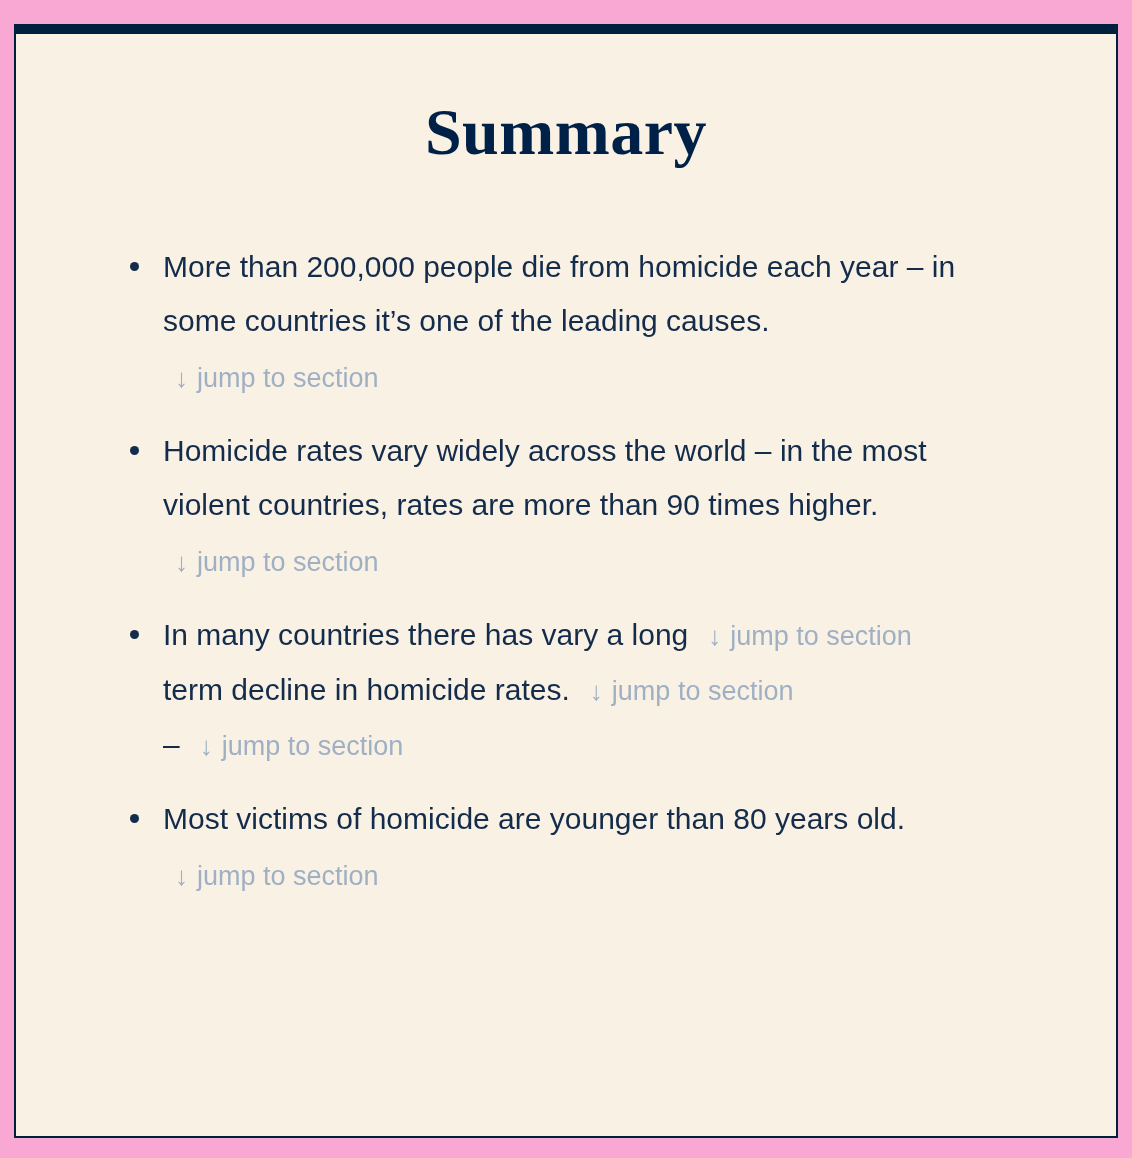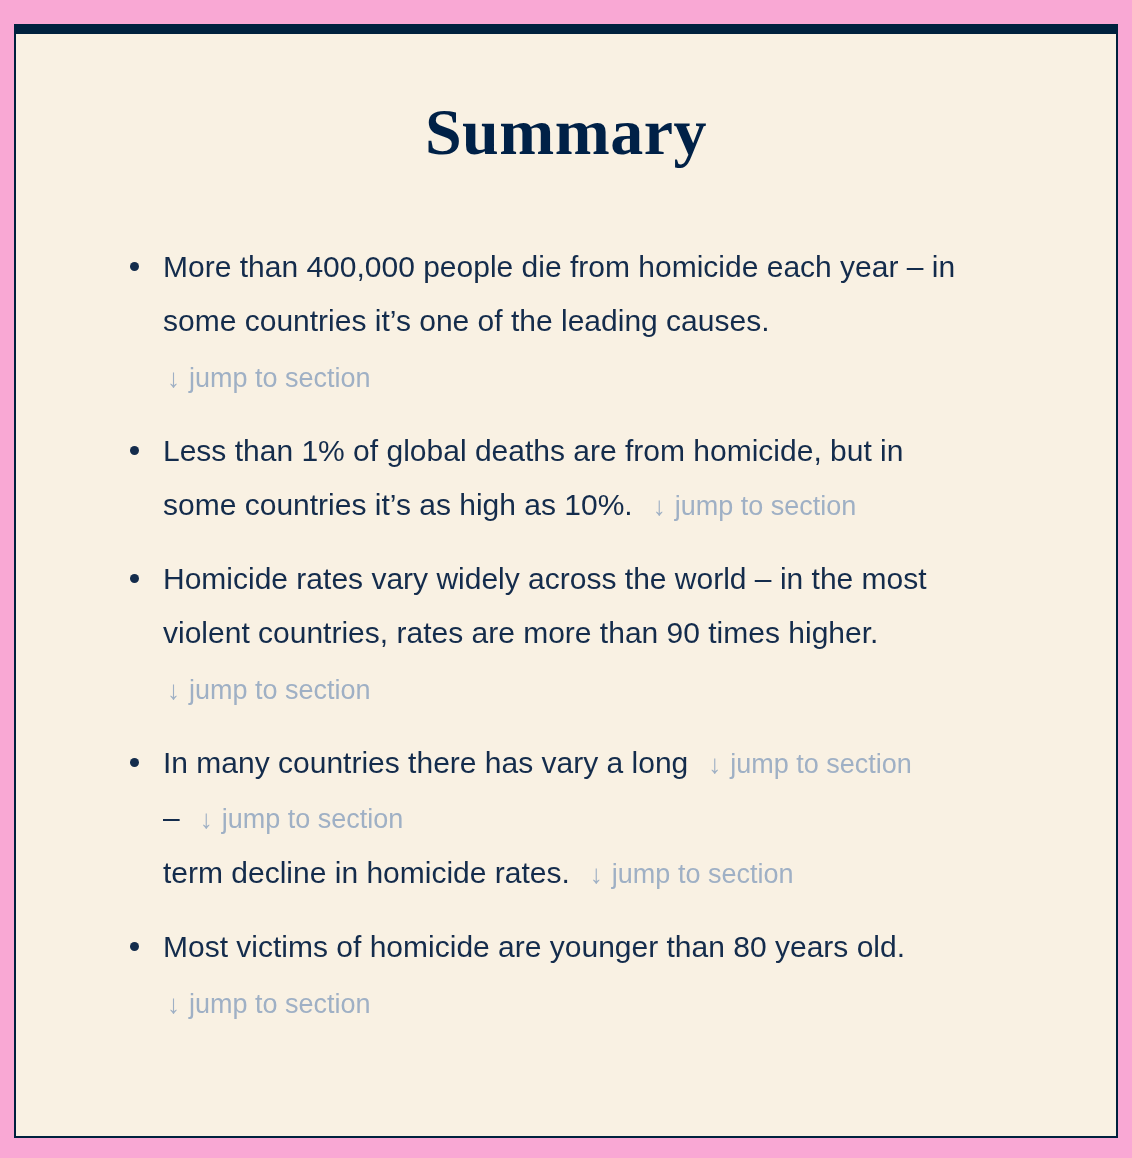--- a/index.html
+++ b/index.html
@@ -68,46 +68,43 @@
   }
   .jump-link .jump-arrow {
     display: inline-block;
     margin-right: 9px;
     font-size: 26px;
   }
   .inline-link {
     margin-left: 20px;
   }
   .link-row {
-    margin-left: 4px;
+    margin-left: 12px;
     margin-top: 2px;
   }
 </style>
 </head>
 <body>
 
 <div class="viewport">
   <section class="summary-card">
     <h1 class="summary-title">Summary</h1>
     <ul class="summary-list" id="summary-list">
         <li class="summary-item">
-          <div class="part-line"><span>More than 400,000 people die from homicide each year – in some countries it’s one of the leading causes.</span></div>
+          <div class="part-line"><span>More than 200,000 people die from homicide each year – in some countries it’s one of the leading causes.</span></div>
           <div class="link-row"><a href="#" class="jump-link"><span class="jump-arrow">↓</span><span class="jump-label">jump to section</span></a></div>
-        </li>
-        <li class="summary-item">
-          <div class="part-line"><span>Less than 1% of global deaths are from homicide, but in some countries it’s as high as 10%.</span><a href="#" class="jump-link inline-link"><span class="jump-arrow">↓</span><span class="jump-label">jump to section</span></a></div>
         </li>
         <li class="summary-item">
           <div class="part-line"><span>Homicide rates vary widely across the world – in the most violent countries, rates are more than 90 times higher.</span></div>
           <div class="link-row"><a href="#" class="jump-link"><span class="jump-arrow">↓</span><span class="jump-label">jump to section</span></a></div>
         </li>
         <li class="summary-item">
           <div class="part-line"><span>In many countries there has vary a long</span><a href="#" class="jump-link inline-link"><span class="jump-arrow">↓</span><span class="jump-label">jump to section</span></a></div>
+          <div class="part-line"><span>term decline in homicide rates.</span><a href="#" class="jump-link inline-link"><span class="jump-arrow">↓</span><span class="jump-label">jump to section</span></a></div>
           <div class="part-line"><span>–</span><a href="#" class="jump-link inline-link"><span class="jump-arrow">↓</span><span class="jump-label">jump to section</span></a></div>
-          <div class="part-line"><span>term decline in homicide rates.</span><a href="#" class="jump-link inline-link"><span class="jump-arrow">↓</span><span class="jump-label">jump to section</span></a></div>
         </li>
         <li class="summary-item">
           <div class="part-line"><span>Most victims of homicide are younger than 80 years old.</span></div>
           <div class="link-row"><a href="#" class="jump-link"><span class="jump-arrow">↓</span><span class="jump-label">jump to section</span></a></div>
         </li>
       </ul>
   </section>
 </div>
 
 </body></html>

